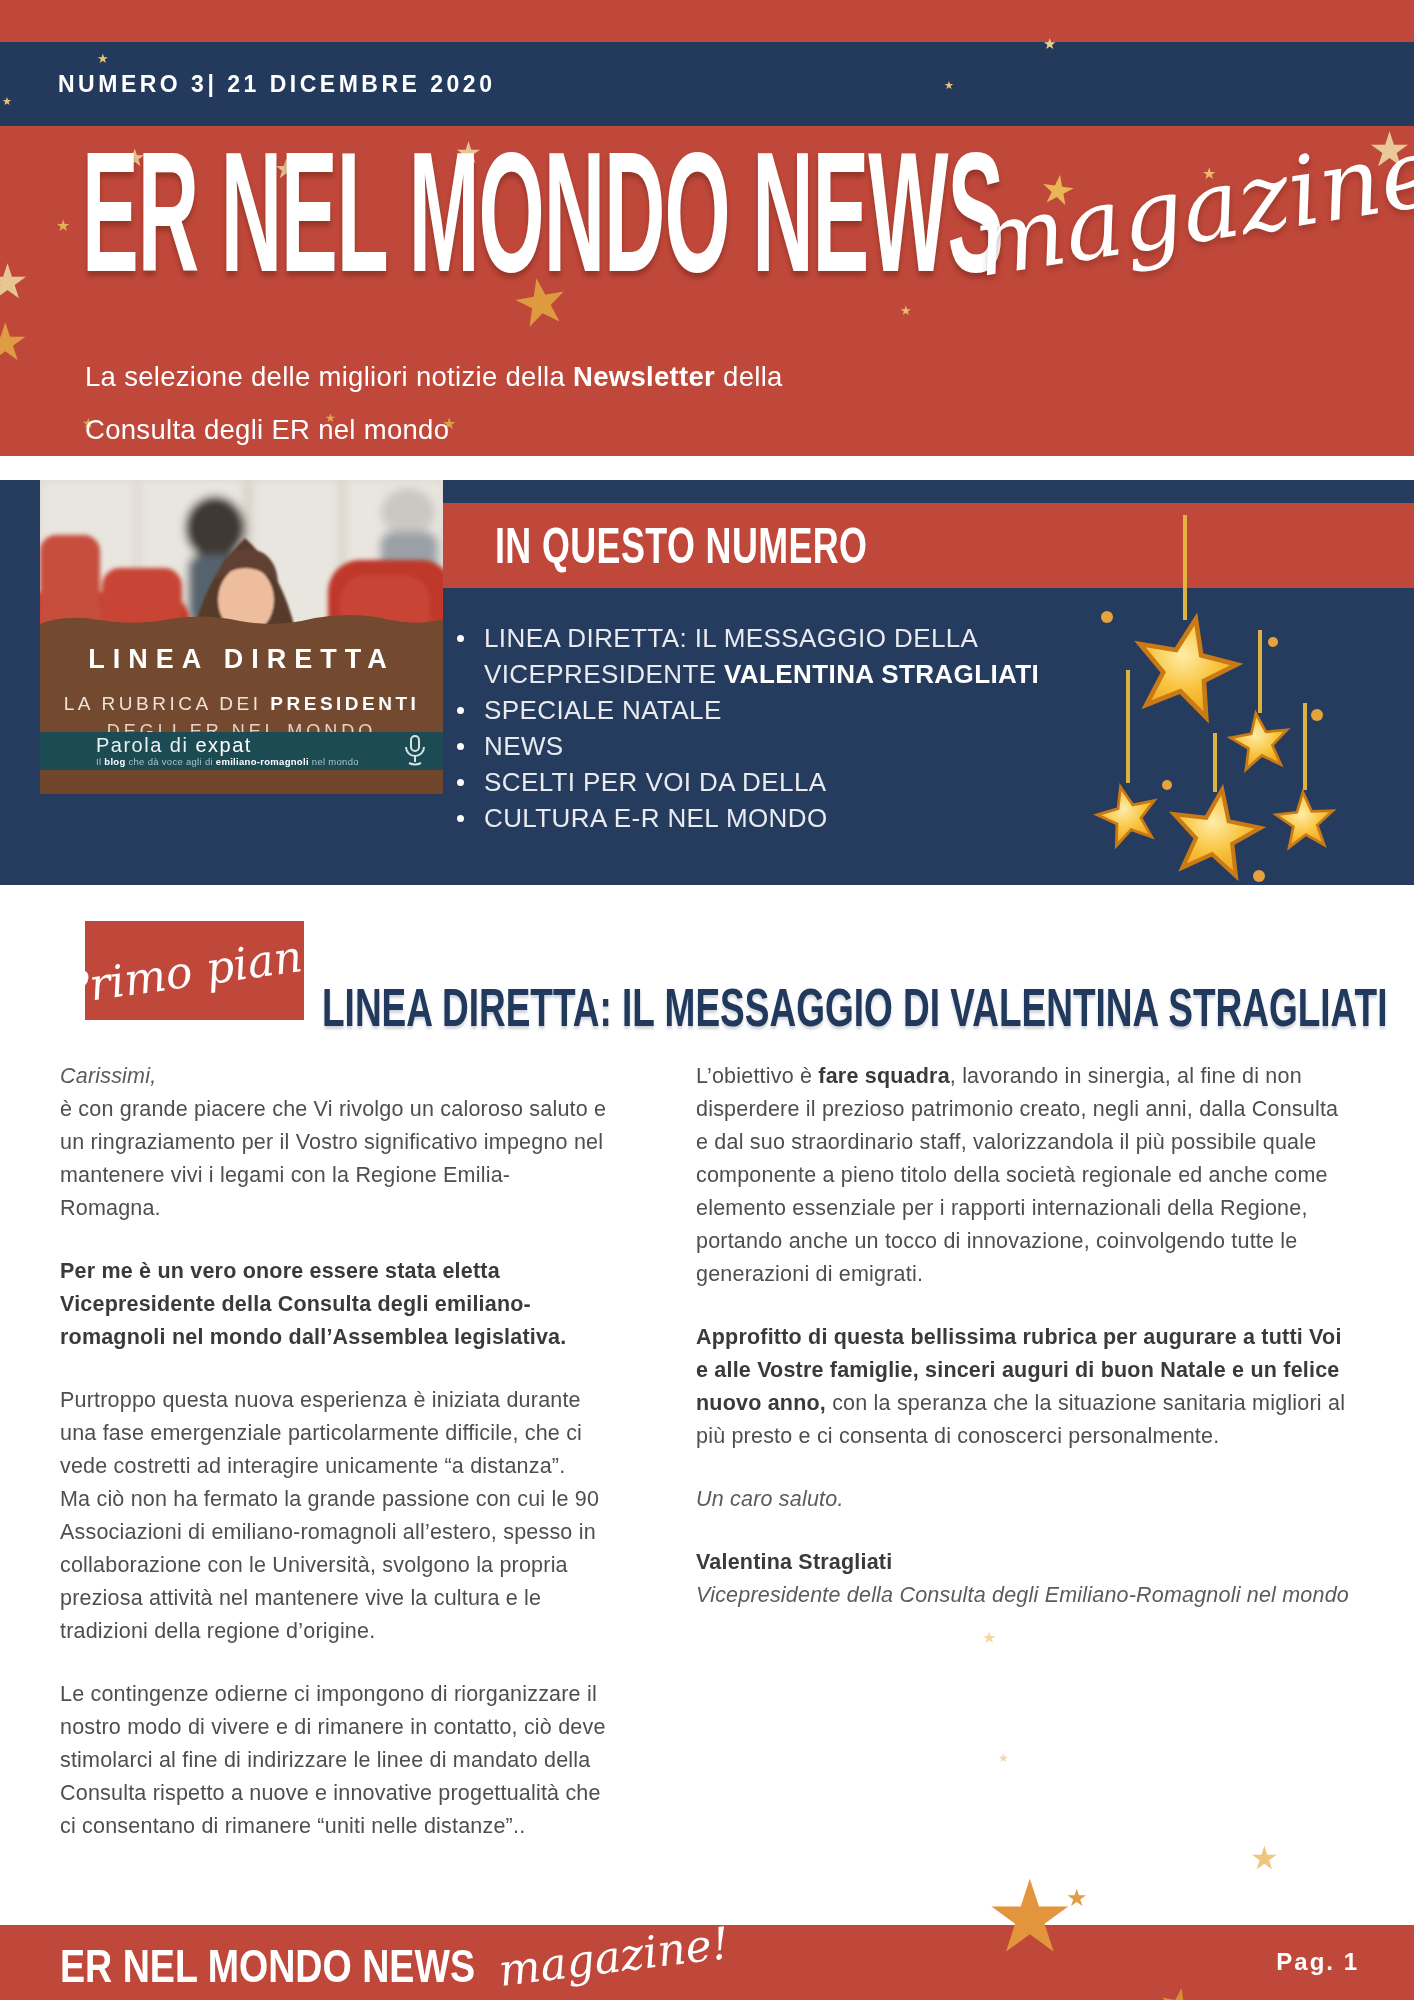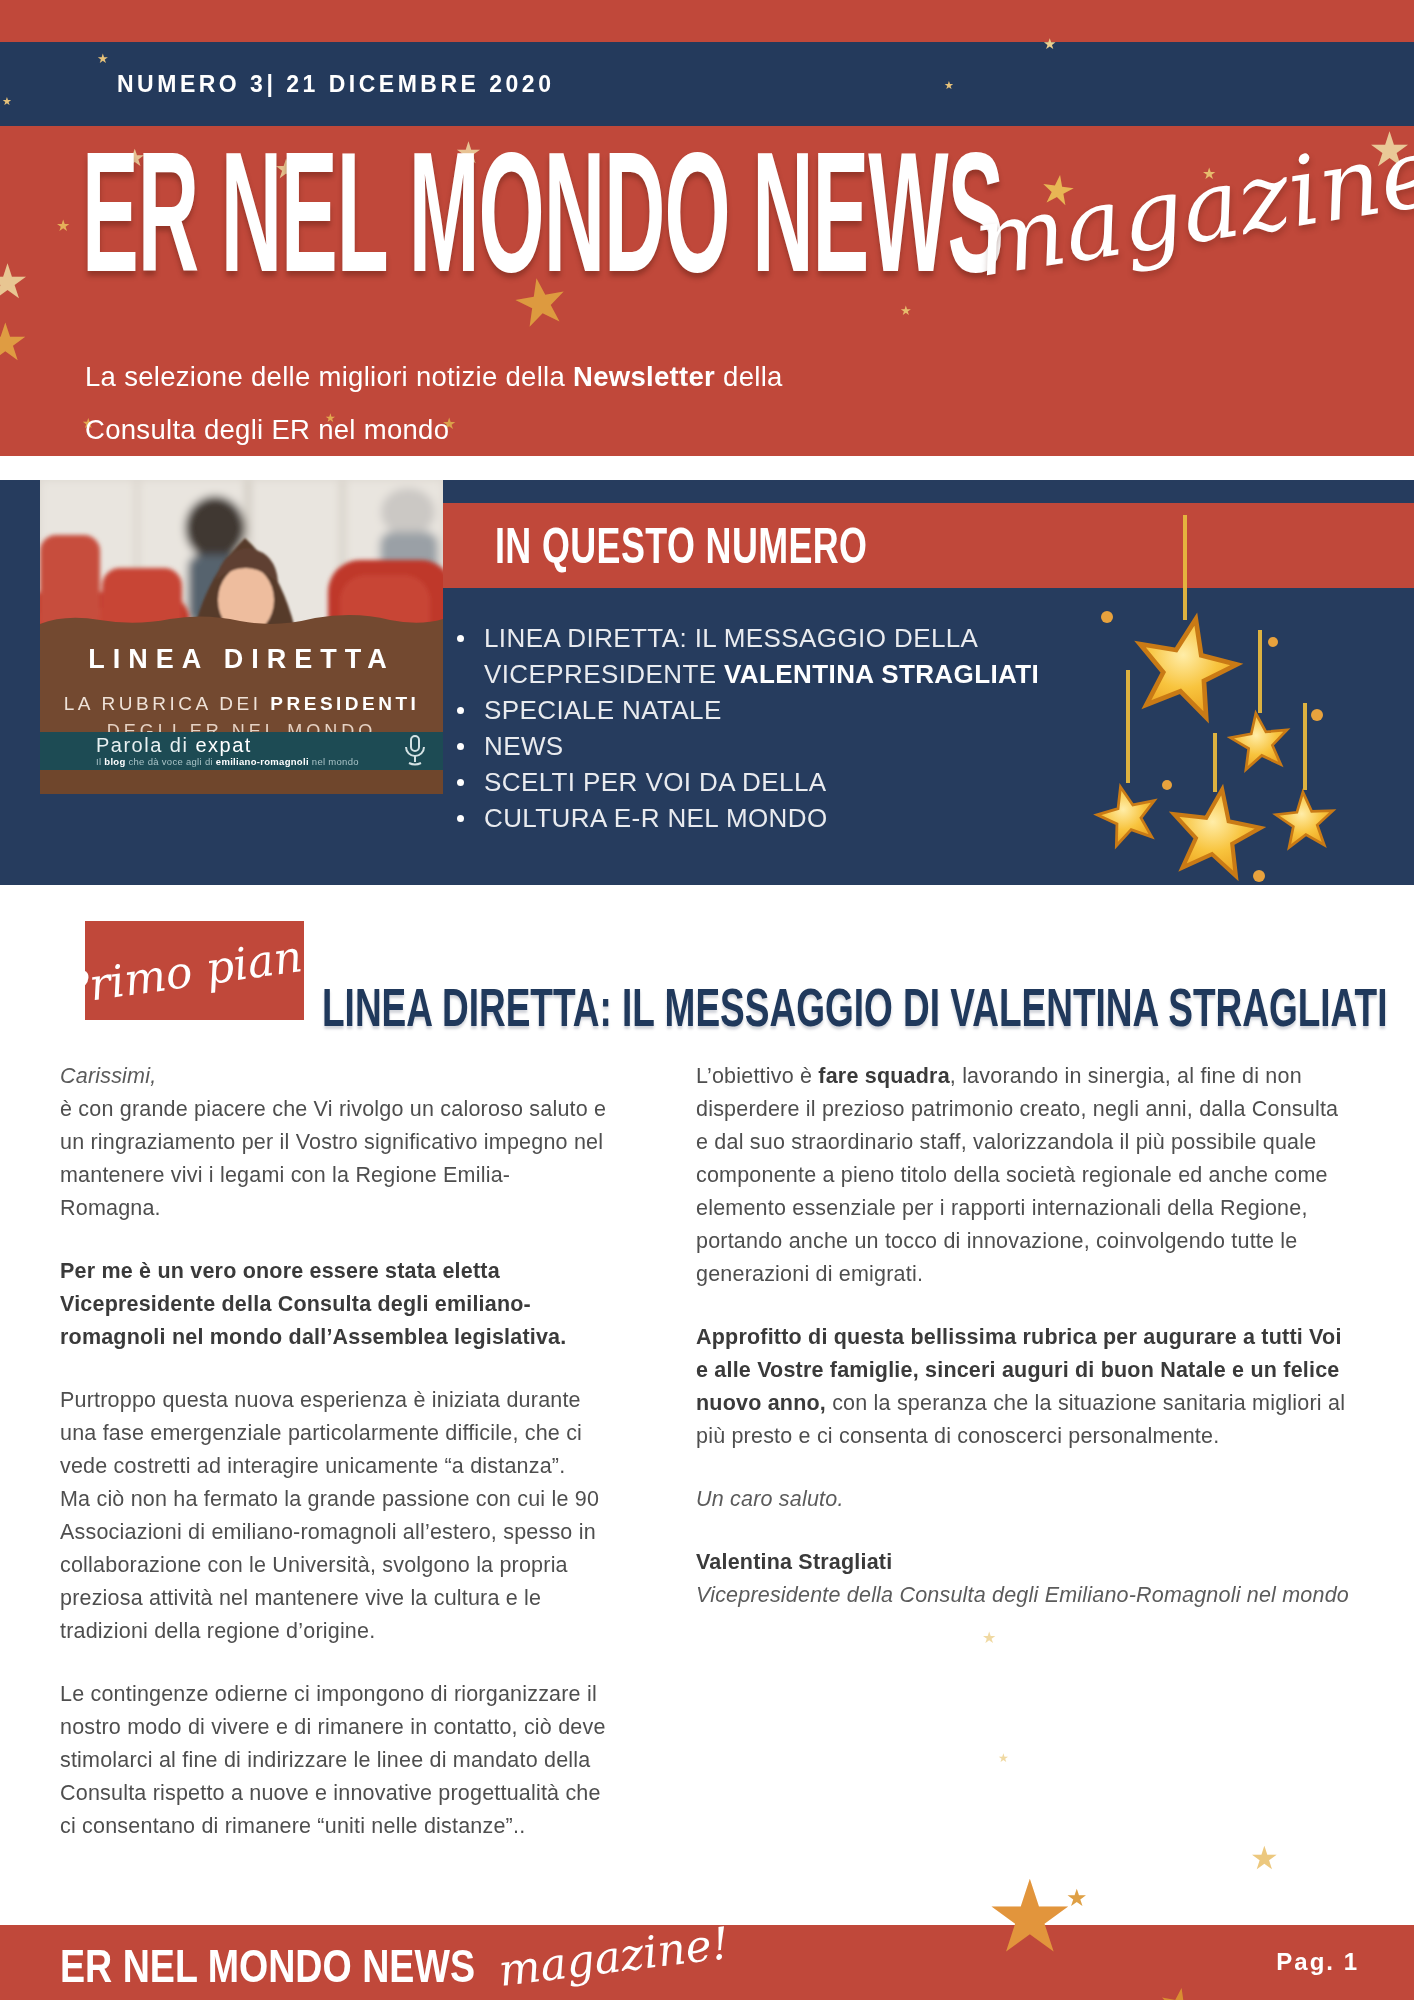--- a/index.html
+++ b/index.html
@@ -2,21 +2,21 @@
 <html><head>
 <meta charset="utf-8">
 <style>
   html,body{margin:0;padding:0;background:#e9e9e9;}
   .page{position:relative;width:1414px;height:2000px;background:#ffffff;overflow:hidden;
         font-family:"Liberation Sans","DejaVu Sans",sans-serif;}
 
   
   .masthead{position:absolute;top:0;left:0;width:1414px;height:456px;background:#c0483a;}
   .issue-bar{position:absolute;top:42px;left:0;right:0;height:84px;background:#243a5c;
-             display:flex;align-items:center;padding-left:117px;box-sizing:border-box;z-index:2;}
+             display:flex;align-items:center;padding-left:58px;box-sizing:border-box;z-index:2;}
   .issue-text{color:#fff;font-weight:700;font-size:23px;letter-spacing:3.5px;}
   .m-title{position:absolute;left:82px;top:130px;z-index:3;font-weight:700;font-size:170px;line-height:165px;
            color:#fff;transform:scale(0.5,1.0);transform-origin:left top;white-space:nowrap;
            letter-spacing:-2px;text-shadow:0 5px 8px rgba(70,20,10,.35);}
   .m-script{position:absolute;left:972px;top:148px;z-index:3;font-family:"DejaVu Serif",serif;
             font-style:italic;font-size:96px;color:#fff;transform:rotate(-9deg);white-space:nowrap;
             text-shadow:0 4px 6px rgba(70,20,10,.3);}
   .m-sub{position:absolute;left:85px;top:322px;z-index:3;font-size:27.5px;line-height:53px;color:#fff;
          white-space:pre-line;letter-spacing:.3px;}
 

